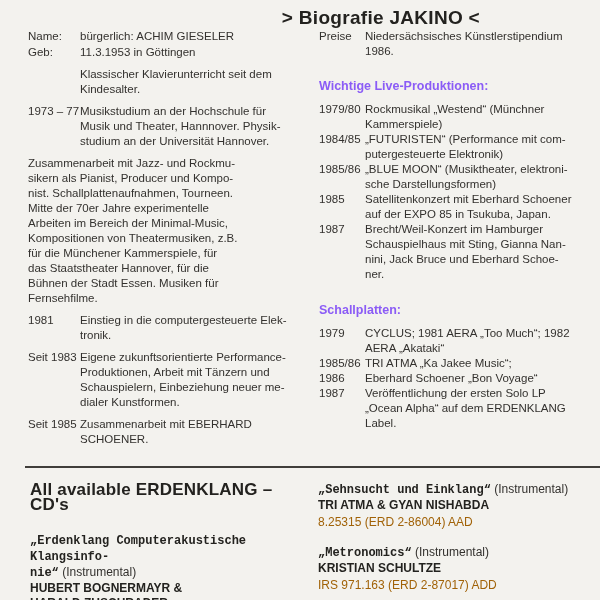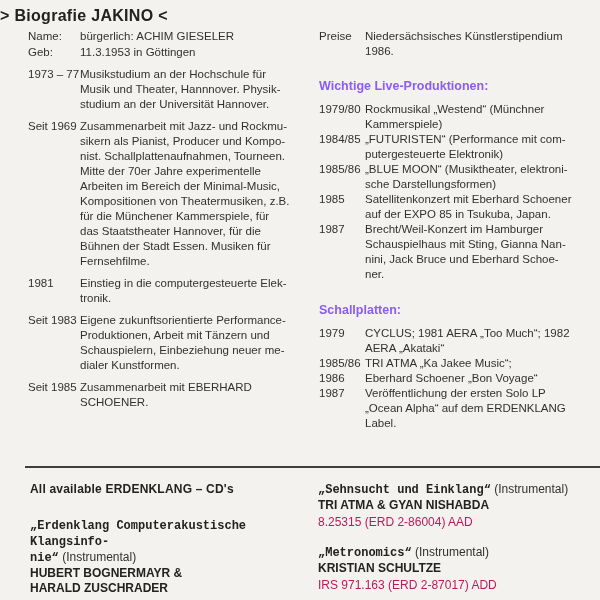--- a/index.html
+++ b/index.html
@@ -6,21 +6,21 @@
   body {
     width:600px; height:600px;
     background:#f3f2ee;
     font-family:"Liberation Sans", sans-serif;
     color:#33312e;
   }
   .page { position:relative; width:600px; height:600px; overflow:hidden; }
 
   .doc-header {
     position:absolute; top:7px; left:0; width:480px;
-    text-align:left; font-weight:bold; font-size:16px;
+    text-align:right; font-weight:bold; font-size:19px;
     letter-spacing:0.3px; color:#23221f;
   }
 
   .col { position:absolute; font-size:11.5px; line-height:15px; }
   .col-left  { left:28px;  top:29px; width:268px; }
   .col-right { left:319px; top:29px; width:272px; }
 
   .row { display:flex; margin-bottom:7px; }
   .col-left .row:first-child { margin-bottom:1px; }
   .row .label { flex:0 0 52px; width:52px; white-space:nowrap; }
@@ -38,53 +38,57 @@
   .footer-rule {
     position:absolute; left:25px; top:458px; width:575px; height:2px;
     background:#403e3a; border:none;
   }
 
   .foot-col { position:absolute; font-size:12px; line-height:15px; }
   .foot-left  { left:30px;  top:482px; width:275px; }
   .foot-right { left:318px; top:482px; width:275px; }
 
   .foot-heading {
-    font-weight:bold; font-size:12px; color:#23221f;
+    font-weight:bold; font-size:17px; color:#23221f;
     letter-spacing:0.2px; margin:0 0 21px 0;
   }
   .cd-item { margin-bottom:15px; }
   .cd-title { }
   .cd-title .b { font-weight:bold; color:#23221f; white-space:pre-line;font-family:Liberation Mono, monospace; }
   .cd-artist { font-weight:bold; color:#23221f; white-space:pre-line; }
-  .cd-catalog { margin-top:2px; color:#be185d; }
+  .cd-catalog { margin-top:2px; color:#a16207; }
 </style>
 </head>
 <body>
 
 <div class="page">
 
   <div class="doc-header">&gt; Biografie JAKINO &lt;</div>
 
   <div class="col col-left">
     <div class="row">
       <span class="label">Name:</span>
       <span class="text">bürgerlich: ACHIM GIESELER</span>
     </div>
     <div class="row">
       <span class="label">Geb:</span>
       <span class="text">11.3.1953 in Göttingen</span>
+    </div>
+    <div class="row">
+      <span class="label"></span>
+      <span class="text">Klassischer Klavierunterricht seit dem
+Kindesalter.</span>
     </div>
     <div class="row">
       <span class="label">1973 – 77</span>
       <span class="text">Musikstudium an der Hochschule für
 Musik und Theater, Hannnover. Physik-
 studium an der Universität Hannover.</span>
     </div>
     <div class="row">
-      <span class="label">Seit 1969</span>
       <span class="text">Zusammenarbeit mit Jazz- und Rockmu-
 sikern als Pianist, Producer und Kompo-
 nist. Schallplattenaufnahmen, Tourneen.
 Mitte der 70er Jahre experimentelle
 Arbeiten im Bereich der Minimal-Music,
 Kompositionen von Theatermusiken, z.B.
 für die Münchener Kammerspiele, für
 das Staatstheater Hannover, für die
 Bühnen der Stadt Essen. Musiken für
 Fernsehfilme.</span>

